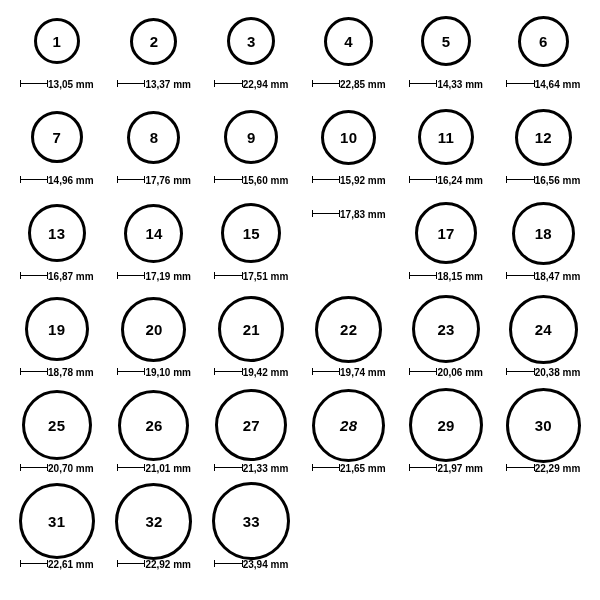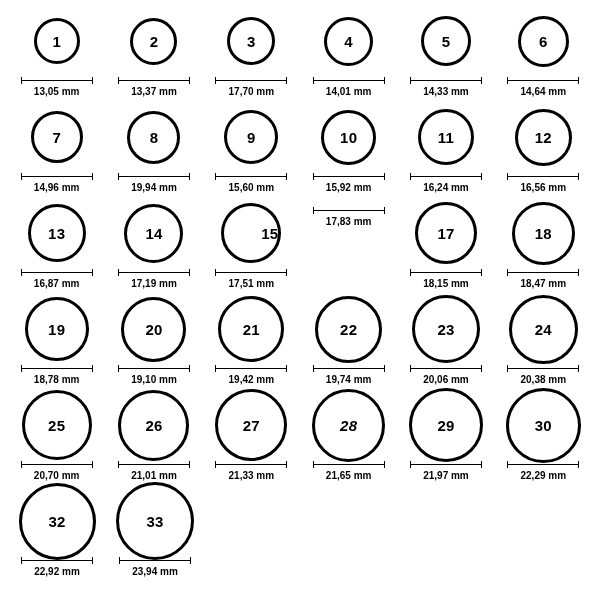--- a/index.html
+++ b/index.html
@@ -57,21 +57,21 @@
   .ring-size-label {
     font-weight: bold;
     font-size: 15px;
     line-height: 1;
     letter-spacing: 0.2px;
   }
   .ring-measure {
     margin-top: 5px;
     width: 74px;
     display: flex;
-    flex-direction: column;
+    flex-direction: row;
     align-items: center;
   }
   .measure-bar {
     position: relative;
     width: 72px;
     height: 7px;
   }
   .measure-bar .line {
     position: absolute;
     left: 0;
@@ -138,36 +138,36 @@
           <div class="ring-circle" style="width: 48px; height: 48px;">
             <span class="ring-size-label">3</span>
           </div>
         </div>
         <div class="ring-measure">
           <div class="measure-bar">
             <div class="line"></div>
             <div class="tick-left"></div>
             <div class="tick-right"></div>
           </div>
-          <div class="measure-text">17,70 mm</div>
+          <div class="measure-text">22,94 mm</div>
         </div>
       </div>
       <div class="ring-cell">
         <div class="ring-circle-wrap">
           <div class="ring-circle" style="width: 49px; height: 49px;">
             <span class="ring-size-label">4</span>
           </div>
         </div>
         <div class="ring-measure">
           <div class="measure-bar">
             <div class="line"></div>
             <div class="tick-left"></div>
             <div class="tick-right"></div>
           </div>
-          <div class="measure-text">14,01 mm</div>
+          <div class="measure-text">22,85 mm</div>
         </div>
       </div>
       <div class="ring-cell">
         <div class="ring-circle-wrap">
           <div class="ring-circle" style="width: 50px; height: 50px;">
             <span class="ring-size-label">5</span>
           </div>
         </div>
         <div class="ring-measure">
           <div class="measure-bar">
@@ -215,21 +215,21 @@
           <div class="ring-circle" style="width: 53px; height: 53px;">
             <span class="ring-size-label">8</span>
           </div>
         </div>
         <div class="ring-measure">
           <div class="measure-bar">
             <div class="line"></div>
             <div class="tick-left"></div>
             <div class="tick-right"></div>
           </div>
-          <div class="measure-text">19,94 mm</div>
+          <div class="measure-text">17,76 mm</div>
         </div>
       </div>
       <div class="ring-cell">
         <div class="ring-circle-wrap">
           <div class="ring-circle" style="width: 54px; height: 54px;">
             <span class="ring-size-label">9</span>
           </div>
         </div>
         <div class="ring-measure">
           <div class="measure-bar">
@@ -312,21 +312,21 @@
           <div class="measure-bar">
             <div class="line"></div>
             <div class="tick-left"></div>
             <div class="tick-right"></div>
           </div>
           <div class="measure-text">17,19 mm</div>
         </div>
       </div>
       <div class="ring-cell">
         <div class="ring-circle-wrap">
-          <div class="ring-circle" style="width: 60px; height: 60px; justify-content: flex-end;">
+          <div class="ring-circle" style="width: 60px; height: 60px;">
             <span class="ring-size-label">15</span>
           </div>
         </div>
         <div class="ring-measure">
           <div class="measure-bar">
             <div class="line"></div>
             <div class="tick-left"></div>
             <div class="tick-right"></div>
           </div>
           <div class="measure-text">17,51 mm</div>
@@ -551,20 +551,35 @@
           <div class="measure-bar">
             <div class="line"></div>
             <div class="tick-left"></div>
             <div class="tick-right"></div>
           </div>
           <div class="measure-text">22,29 mm</div>
         </div>
       </div>
     </div>
     <div class="chart-row">
+      <div class="ring-cell">
+        <div class="ring-circle-wrap">
+          <div class="ring-circle" style="width: 76px; height: 76px;">
+            <span class="ring-size-label">31</span>
+          </div>
+        </div>
+        <div class="ring-measure">
+          <div class="measure-bar">
+            <div class="line"></div>
+            <div class="tick-left"></div>
+            <div class="tick-right"></div>
+          </div>
+          <div class="measure-text">22,61 mm</div>
+        </div>
+      </div>
       <div class="ring-cell">
         <div class="ring-circle-wrap">
           <div class="ring-circle" style="width: 77px; height: 77px;">
             <span class="ring-size-label">32</span>
           </div>
         </div>
         <div class="ring-measure">
           <div class="measure-bar">
             <div class="line"></div>
             <div class="tick-left"></div>

